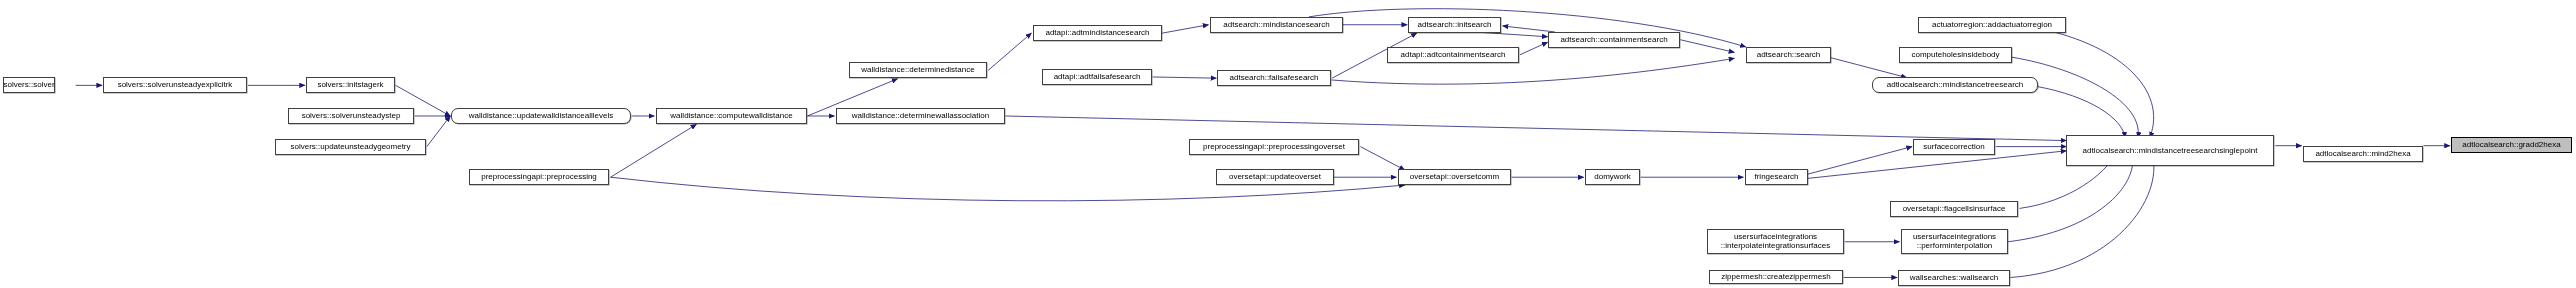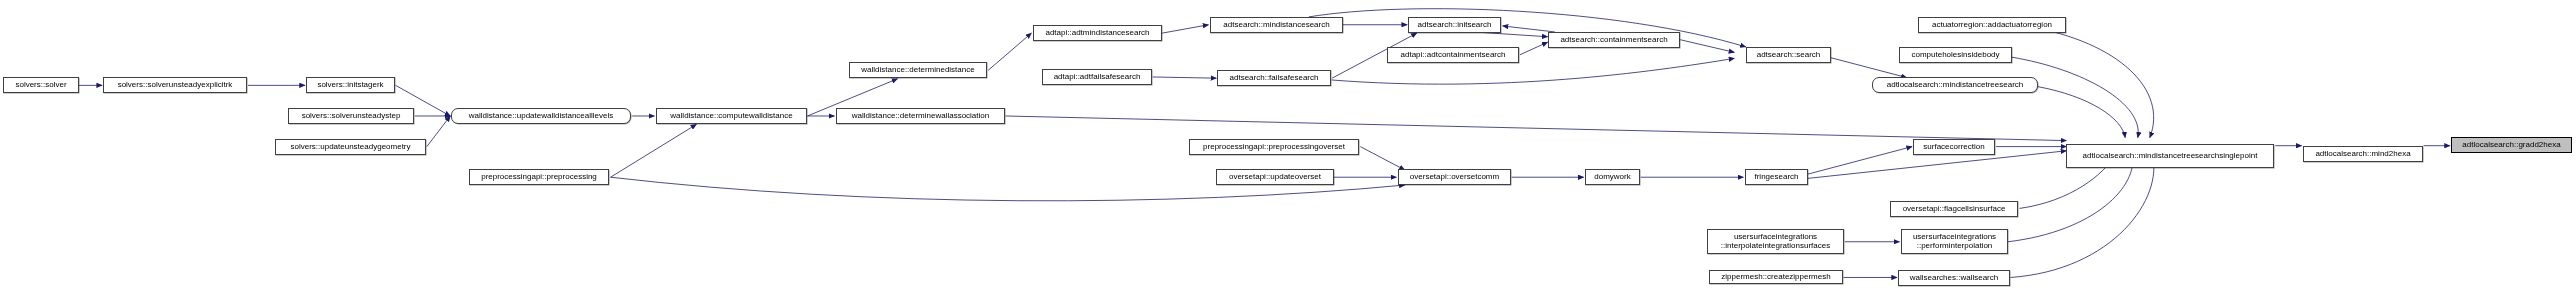--- a/index.html
+++ b/index.html
@@ -77,21 +77,21 @@
         <path d="M2222,295 L2326,295" fill="none" stroke="#191970" stroke-width="1.3" marker-end="url(#arrow)"></path>
         <path d="M2518,295 L2638,295" fill="none" stroke="#191970" stroke-width="1.3" marker-end="url(#arrow)"></path>
         <path d="M2733,295 L2904,295" fill="none" stroke="#191970" stroke-width="1.3" marker-end="url(#arrow)"></path>
         <path d="M3073,402.5 L3164,402.5" fill="none" stroke="#191970" stroke-width="1.3" marker-end="url(#arrow)"></path>
         <path d="M3071,462 L3160,462" fill="none" stroke="#191970" stroke-width="1.3" marker-end="url(#arrow)"></path>
         <path d="M3790,242.5 L3834,242.5" fill="none" stroke="#191970" stroke-width="1.3" marker-end="url(#arrow)"></path>
         <path d="M4037,242.5 L4081,242.5" fill="none" stroke="#191970" stroke-width="1.3" marker-end="url(#arrow)"></path>
       </g>
   </svg>
   <div id="node-layer">
-      <div class="gnode" style="left: 3px; top: 77px; width: 76px; height: 15.6px;">solvers::solver</div>
+      <div class="gnode" style="left: 3px; top: 77px; width: 52px; height: 15.6px;">solvers::solver</div>
       <div class="gnode" style="left: 103px; top: 77px; width: 144px; height: 15.6px;">solvers::solverunsteadyexplicitrk</div>
       <div class="gnode" style="left: 306px; top: 77px; width: 89px; height: 15.6px;">solvers::initstagerk</div>
       <div class="gnode" style="left: 288px; top: 108px; width: 126px; height: 15.6px;">solvers::solverunsteadystep</div>
       <div class="gnode" style="left: 275px; top: 139px; width: 151px; height: 15.6px;">solvers::updateunsteadygeometry</div>
       <div class="gnode" style="left: 451px; top: 108px; width: 180px; height: 15.6px; border-radius: 7px;">walldistance::updatewalldistancealllevels</div>
       <div class="gnode" style="left: 469px; top: 169px; width: 140px; height: 15.6px;">preprocessingapi::preprocessing</div>
       <div class="gnode" style="left: 656px; top: 108px; width: 151px; height: 15.6px;">walldistance::computewalldistance</div>
       <div class="gnode" style="left: 849px; top: 62px; width: 138px; height: 15.6px;">walldistance::determinedistance</div>
       <div class="gnode" style="left: 836px; top: 108px; width: 169px; height: 15.6px;">walldistance::determinewallassociation</div>
       <div class="gnode" style="left: 1033px; top: 25px; width: 129px; height: 15.6px;">adtapi::adtmindistancesearch</div>
@@ -111,18 +111,18 @@
 ::interpolateintegrationsurfaces</div>
       <div class="gnode" style="left: 1901px; top: 229px; width: 107px; height: 24.6px;">usersurfaceintegrations
 ::performinterpolation</div>
       <div class="gnode" style="left: 1709px; top: 270px; width: 134px; height: 14px;">zippermesh::createzippermesh</div>
       <div class="gnode" style="left: 1898px; top: 270px; width: 112px; height: 15.6px;">wallsearches::wallsearch</div>
       <div class="gnode" style="left: 1189px; top: 139px; width: 170px; height: 15.6px;">preprocessingapi::preprocessingoverset</div>
       <div class="gnode" style="left: 1216px; top: 169px; width: 118px; height: 15.6px;">oversetapi::updateoverset</div>
       <div class="gnode" style="left: 1398px; top: 169px; width: 113px; height: 15.6px;">oversetapi::oversetcomm</div>
       <div class="gnode" style="left: 1585px; top: 169px; width: 55px; height: 15.6px;">domywork</div>
       <div class="gnode" style="left: 1745px; top: 169px; width: 63px; height: 15.6px;">fringesearch</div>
-      <div class="gnode" style="left: 2066px; top: 144px; width: 208px; height: 24px;">adtlocalsearch::mindistancetreesearchsinglepoint</div>
+      <div class="gnode" style="left: 2066px; top: 135px; width: 208px; height: 31px;">adtlocalsearch::mindistancetreesearchsinglepoint</div>
       <div class="gnode" style="left: 2303px; top: 137px; width: 120px; height: 16px; margin-top: 9px;">adtlocalsearch::mind2hexa</div>
       <div class="gnode hl" style="left: 2451px; top: 137px; width: 121px; height: 16px;">adtlocalsearch::gradd2hexa</div>
     </div>
 </div>
 
 
 </body></html>

